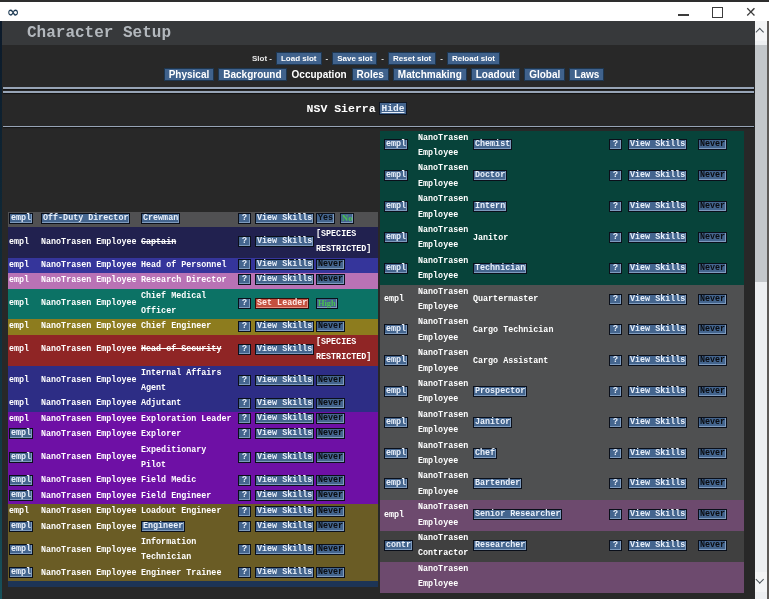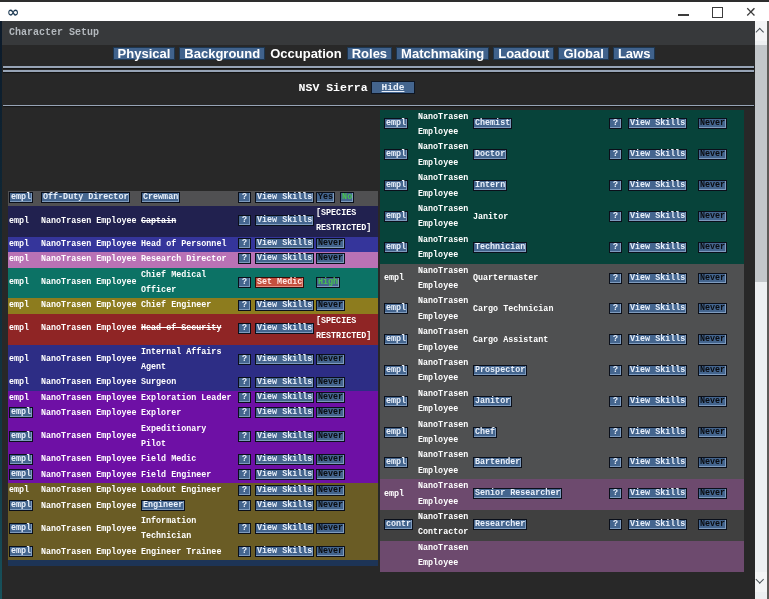--- a/index.html
+++ b/index.html
@@ -13,50 +13,50 @@
   .btn-min { left:669px; } .btn-max { left:703px; } .btn-close { left:737px; }
   .glyph-min { position:absolute; left:9px; top:12px; width:11px; height:1.5px; background:#3c3c3c; }
   .glyph-max { position:absolute; left:9px; top:5px; width:11px; height:11px; border:1.5px solid #3c3c3c; }
   .glyph-close { position:absolute; left:8px; top:2px; font-size:14px; color:#3c3c3c; font-family:"DejaVu Sans", sans-serif; }
 
   .left-border { position:absolute; left:0; top:21px; width:2px; height:578px; background:linear-gradient(#0c1a2a,#123744 70%,#17525c); z-index:25; }
   .right-border { position:absolute; left:767px; top:21px; width:2px; height:578px; background:#5d5a57; z-index:25; }
 
   
   .app-header { position:absolute; left:2px; top:21px; width:753px; height:24px; background:#37393b;
-    font-family:"Liberation Mono", monospace; font-weight:bold; font-size:10px; color:#b3b8bd; line-height:24px; padding-left:7px; z-index:10;}
+    font-family:"Liberation Mono", monospace; font-weight:bold; font-size:16px; color:#b3b8bd; line-height:24px; padding-left:25px; z-index:10;}
 
   
   .scrollbar { position:absolute; left:755px; top:21px; width:12px; height:578px; background:#edeff1; z-index:20; }
   .sb-btn { position:absolute; left:0; width:12px; height:20px; background:#f3f4f5; }
   .sb-up { top:0; } .sb-down { top:551px; }
   .sb-chevron { position:absolute; left:2.2px; width:5.5px; height:5.5px; border-left:1.6px solid #4b5258; border-top:1.6px solid #4b5258; }
   .sb-up .sb-chevron { top:8px; transform:rotate(45deg); }
   .sb-down .sb-chevron { top:5px; transform:rotate(225deg); }
   .sb-thumb { position:absolute; left:0; top:24px; width:12px; height:237px; background:#c3c7ca; }
 
   
   .page { position:absolute; left:2px; top:45px; width:753px; height:554px; background:#282828; overflow:hidden;
     color:#ffffff; }
   .center { text-align:center; }
 
   .toolbar-row { margin-top:6px; height:15px; line-height:15px; font-size:8px; font-weight:bold; color:#e8e8e8; margin-right:5px; }
-  .tabs-row { margin-top:0px; height:15px; line-height:15px; font-size:13px; font-weight:bold; color:#ffffff; margin-right:5px;padding-left:16px; }
+  .tabs-row { margin-top:0px; height:15px; line-height:15px; font-size:10px; font-weight:bold; color:#ffffff; margin-right:5px;padding-left:16px; }
   .tb { display:inline-block; background:#40628c; color:#ffffff; border:1px solid #1d3650; padding:0px 4px; margin:0 2px;
         line-height:11px; vertical-align:middle; text-decoration:none; }
   .tab-active { display:inline-block; margin:0 3px; vertical-align:middle; line-height:13px; }
   .sep { display:inline-block; margin:0 2px; vertical-align:middle; }
 
   .hr { border:none; height:1.5px; background:#97a4b6; box-shadow:0 1px 1px rgba(0,0,0,.55); margin:0 1px; }
   .hr1 { margin-top:6px; } .hr2 { margin-top:2.5px; } .hr3 { margin-top:9.5px; }
 
   .notice { margin-top:3px; margin-right:5px; font-family:"Liberation Mono", monospace; font-weight:bold; font-size:11.5px; line-height:14px; color:#ffffff; }
   .station-row { margin-top:9.5px; margin-right:43px; font-family:"Liberation Mono", monospace; font-weight:bold; font-size:11.5px; line-height:14px; color:#ffffff; height:14px;}
   .hide-btn { display:inline-block; background:#44658e; border:1px solid #0e1623; color:#e9f0fa;
-    font-family:"Liberation Mono", monospace; font-weight:bold; font-size:9.5px; line-height:11px; padding:0 10px; vertical-align:1px; margin-left:3px;text-decoration:underline;}
+    font-family:"Liberation Mono", monospace; font-weight:bold; font-size:9.5px; line-height:11px; padding:0 2px; vertical-align:1px; margin-left:3px;text-decoration:underline;}
 
   
   .jobs { margin-top:3.5px; display:flex; align-items:flex-start; padding-left:6px; }
   .jobs-left { width:370px; margin-top:81px; }
   .jobs-right { width:364px; margin-left:2px; }
   table.jobs-tbl { border-collapse:collapse; table-layout:fixed; width:100%;
      font-family:"Liberation Mono", monospace; font-weight:bold; font-size:8.4px; line-height:15.4px; color:#ffffff; }
   table.jobs-tbl td { padding:0 1px; vertical-align:middle; overflow:hidden; }
   .jobs-left col.c1{width:32px} .jobs-left col.c2{width:100px} .jobs-left col.c3{width:97px}
   .jobs-left col.c4{width:17px} .jobs-left col.c5{width:61px} .jobs-left col.c6{width:63px}
@@ -65,21 +65,21 @@
   td.nowrap { white-space:nowrap; }
   td.cc6 { padding-left:3px; }
   .jobs-right td:first-child { padding-left:4px; }
   .jobs-right td.skills-td { padding-left:3px; }
 
   .b { display:inline-block; background:#44658e; border:1px solid #0a0f1a; color:#e9f0fa;
        box-shadow:inset -1px -1px 0 rgba(175,200,230,.55); padding:0 1px; line-height:9px; font-size:8.4px;
        font-family:"Liberation Mono", monospace; font-weight:bold; vertical-align:middle; white-space:nowrap; text-decoration:none;}
   .b.q { padding:0 3px; }
   .b.black { color:#0a0c10; }
-  .b.green { color:#49c24f; }
+  .b.green { color:#49c24f;font-family:Liberation Serif, serif; }
   .b.red { background:#c4503f; border-color:#330d0a; box-shadow:inset -1px -1px 0 rgba(255,195,185,.55); color:#ffe9e6; }
   .struck { text-decoration:line-through; }
   .filler { width:100%; }
 </style>
 </head>
 <body>
 
 <div class="os-titlebar">
   <div class="os-icon">∞</div>
   <div class="win-btn btn-min">
@@ -92,20 +92,21 @@
       <div class="glyph-close">✕</div>
     </div>
 </div>
 
 <div class="left-border"></div>
 <div class="right-border"></div>
 
 <div class="app-header">Character Setup</div>
 
 <div class="page">
+  <div class="toolbar-row center" id="toolbar-row"><span class="sep">Slot -</span><a class="tb">Load slot</a><span class="sep">-</span><a class="tb">Save slot</a><span class="sep">-</span><a class="tb">Reset slot</a><span class="sep">-</span><a class="tb">Reload slot</a></div>
   <div class="tabs-row center" id="tabs-row"><a class="tb">Physical</a><a class="tb">Background</a><span class="tab-active">Occupation</span><a class="tb">Roles</a><a class="tb">Matchmaking</a><a class="tb">Loadout</a><a class="tb">Global</a><a class="tb">Laws</a></div>
   <div class="hr hr1"></div>
   <div class="hr hr2"></div>
   <div class="station-row center">
     <span>NSV Sierra</span><a class="hide-btn">Hide</a>
   </div>
   <div class="hr hr3"></div>
   <div class="jobs">
     <div class="jobs-left" id="jobs-left">
         <table class="jobs-tbl">
@@ -148,21 +149,21 @@
               <td><span>Research Director</span></td>
               <td class="nowrap"><a class="b q">?</a></td>
               <td class="nowrap skills-td"><a class="b">View Skills</a></td>
               <td class="cc6"><a class="b black">Never</a></td>
             </tr>
             <tr style="background: rgb(12, 114, 101);">
               <td class="nowrap"><span>empl</span></td>
               <td class="nowrap"><span>NanoTrasen Employee</span></td>
               <td><span>Chief Medical Officer</span></td>
               <td class="nowrap"><a class="b q">?</a></td>
-              <td class="nowrap skills-td"><a class="b red">Set Medic</a></td>
+              <td class="nowrap skills-td"><a class="b red">Set Leader</a></td>
               <td class="cc6"><a class="b green">High</a></td>
             </tr>
             <tr style="background: rgb(141, 124, 30);">
               <td class="nowrap"><span>empl</span></td>
               <td class="nowrap"><span>NanoTrasen Employee</span></td>
               <td><span>Chief Engineer</span></td>
               <td class="nowrap"><a class="b q">?</a></td>
               <td class="nowrap skills-td"><a class="b">View Skills</a></td>
               <td class="cc6"><a class="b black">Never</a></td>
             </tr>
@@ -178,21 +179,21 @@
               <td class="nowrap"><span>empl</span></td>
               <td class="nowrap"><span>NanoTrasen Employee</span></td>
               <td><span>Internal Affairs Agent</span></td>
               <td class="nowrap"><a class="b q">?</a></td>
               <td class="nowrap skills-td"><a class="b">View Skills</a></td>
               <td class="cc6"><a class="b black">Never</a></td>
             </tr>
             <tr style="background: rgb(45, 45, 133);">
               <td class="nowrap"><span>empl</span></td>
               <td class="nowrap"><span>NanoTrasen Employee</span></td>
-              <td><span>Surgeon</span></td>
+              <td><span>Adjutant</span></td>
               <td class="nowrap"><a class="b q">?</a></td>
               <td class="nowrap skills-td"><a class="b">View Skills</a></td>
               <td class="cc6"><a class="b black">Never</a></td>
             </tr>
             <tr style="background: rgb(110, 16, 165);">
               <td class="nowrap"><span>empl</span></td>
               <td class="nowrap"><span>NanoTrasen Employee</span></td>
               <td><span>Exploration Leader</span></td>
               <td class="nowrap"><a class="b q">?</a></td>
               <td class="nowrap skills-td"><a class="b">View Skills</a></td>

